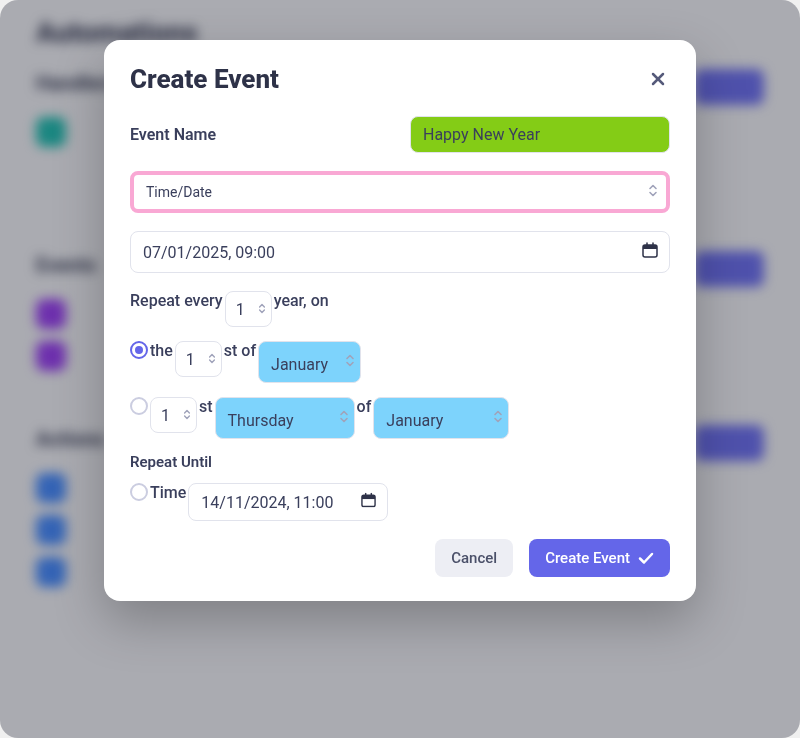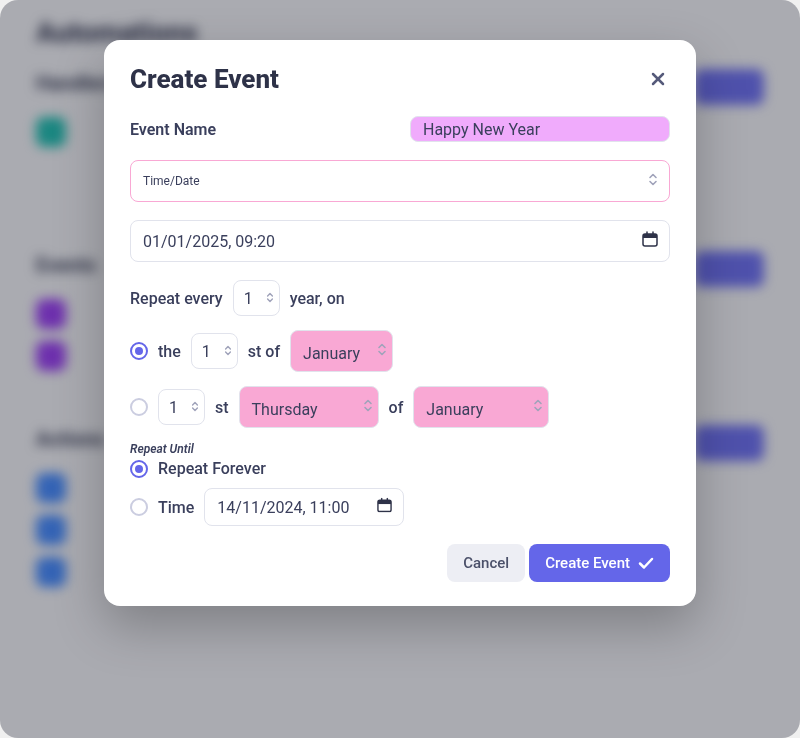--- a/index.html
+++ b/index.html
@@ -100,40 +100,40 @@
       justify-content: space-between;
     }
     .form-label {
       width: 280px;
       font-size: 16px;
       font-weight: 600;
       color: #3a3f5c;
     }
     .text-input {
       flex: 1;
-      height: 26px;
+      height: 37px;
       border: 1px solid #e1e3ec;
       border-radius: 8px;
       padding: 0 12px;
       font-size: 16px;
       color: #3a3f5c;
-      background: #f0abfc;
+      background: #84cc16;
       font-family: inherit;
     }
     .select-wrap {
       flex: 1;
       position: relative;
     }
     .select-box {
       width: 100%;
       height: 42px;
-      border: 1px solid #f9a8d4;
+      border: 4px solid #f9a8d4;
       border-radius: 8px;
       padding: 0 36px 0 12px;
-      font-size: 12px;
+      font-size: 14px;
       color: #3a3f5c;
       background: #ffffff;
       display: flex;
       align-items: center;
       cursor: pointer;
     }
     .chevrons {
       position: absolute;
       right: 12px;
       top: 50%;
@@ -161,22 +161,22 @@
     .calendar-icon {
       position: absolute;
       right: 12px;
       top: 50%;
       transform: translateY(-50%);
       color: #2e3248;
       pointer-events: none;
     }
     .inline-row {
       display: flex;
-      align-items: center;
-      gap: 10px;
+      align-items: flex-start;
+      gap: 2px;
       margin-bottom: 14px;
       font-size: 16px;
       color: #3a3f5c;
       flex-wrap: wrap;
     }
     .inline-label {
       font-weight: 500;
     }
     .small-select {
       position: relative;
@@ -199,21 +199,21 @@
       right: 6px;
     }
     .med-select-box {
       height: 42px;
       min-width: 96px;
       border: 1px solid #e1e3ec;
       border-radius: 8px;
       padding: 4px 32px 0 12px;
       font-size: 16px;
       color: #3a3f5c;
-      background: #f9a8d4;
+      background: #7dd3fc;
       display: flex;
       align-items: center;
       cursor: pointer;
     }
     .radio {
       width: 18px;
       height: 18px;
       border-radius: 50%;
       border: 2px solid #cbcde0;
       display: inline-flex;
@@ -226,31 +226,30 @@
       border-color: #6466e9;
     }
     .radio.checked::after {
       content: '';
       width: 8px;
       height: 8px;
       border-radius: 50%;
       background: #6466e9;
     }
     .section-label {
-      font-size: 12px;
+      font-size: 15px;
       font-weight: 600;
       color: #3a3f5c;
-      margin-bottom: 3px;
+      margin-bottom: 12px;
       margin-top: 8px;
-      font-style: italic;
     }
     .modal-footer {
       display: flex;
       justify-content: flex-end;
-      gap: 4px;
+      gap: 16px;
       margin-top: 18px;
     }
     .btn {
       height: 38px;
       padding: 0 16px;
       border-radius: 8px;
       font-size: 15px;
       font-weight: 500;
       border: none;
       cursor: pointer;
@@ -356,21 +355,21 @@
               <polyline points="2,5 5,2 8,5"></polyline>
               <polyline points="2,9 5,12 8,9"></polyline>
             </svg>
         </span>
       </div>
     </div>
 
     <div class="form-row">
       <div class="date-input">
         <div class="date-box">
-          <span>01/01/2025, 09:20</span>
+          <span>07/01/2025, 09:00</span>
         </div>
         <span class="calendar-icon">
           <svg width="16" height="16" viewBox="0 0 16 16" fill="currentColor">
               <rect x="1" y="3" width="14" height="12" rx="2" fill="none" stroke="currentColor" stroke-width="1.5"></rect>
               <rect x="1" y="3" width="14" height="4" fill="currentColor"></rect>
               <line x1="5" y1="1" x2="5" y2="4" stroke="currentColor" stroke-width="1.5" stroke-linecap="round"></line>
               <line x1="11" y1="1" x2="11" y2="4" stroke="currentColor" stroke-width="1.5" stroke-linecap="round"></line>
             </svg>
         </span>
       </div>
@@ -455,24 +454,20 @@
           <svg width="10" height="14" viewBox="0 0 10 14" fill="none" stroke="currentColor" stroke-width="1.6" stroke-linecap="round" stroke-linejoin="round">
               <polyline points="2,5 5,2 8,5"></polyline>
               <polyline points="2,9 5,12 8,9"></polyline>
             </svg>
         </span>
       </div>
     </div>
 
     <div class="section-label">Repeat Until</div>
 
-    <div class="inline-row" style="margin-bottom:10px">
-      <span class="radio checked"></span>
-      <span class="inline-label">Repeat Forever</span>
-    </div>
 
     <div class="inline-row" style="margin-bottom:10px">
       <span class="radio"></span>
       <span class="inline-label">Time</span>
       <div class="inline-date">
         <div class="inline-date-box">
           <span>14/11/2024, 11:00</span>
         </div>
         <span class="calendar-icon">
           <svg width="15" height="15" viewBox="0 0 16 16" fill="currentColor">

